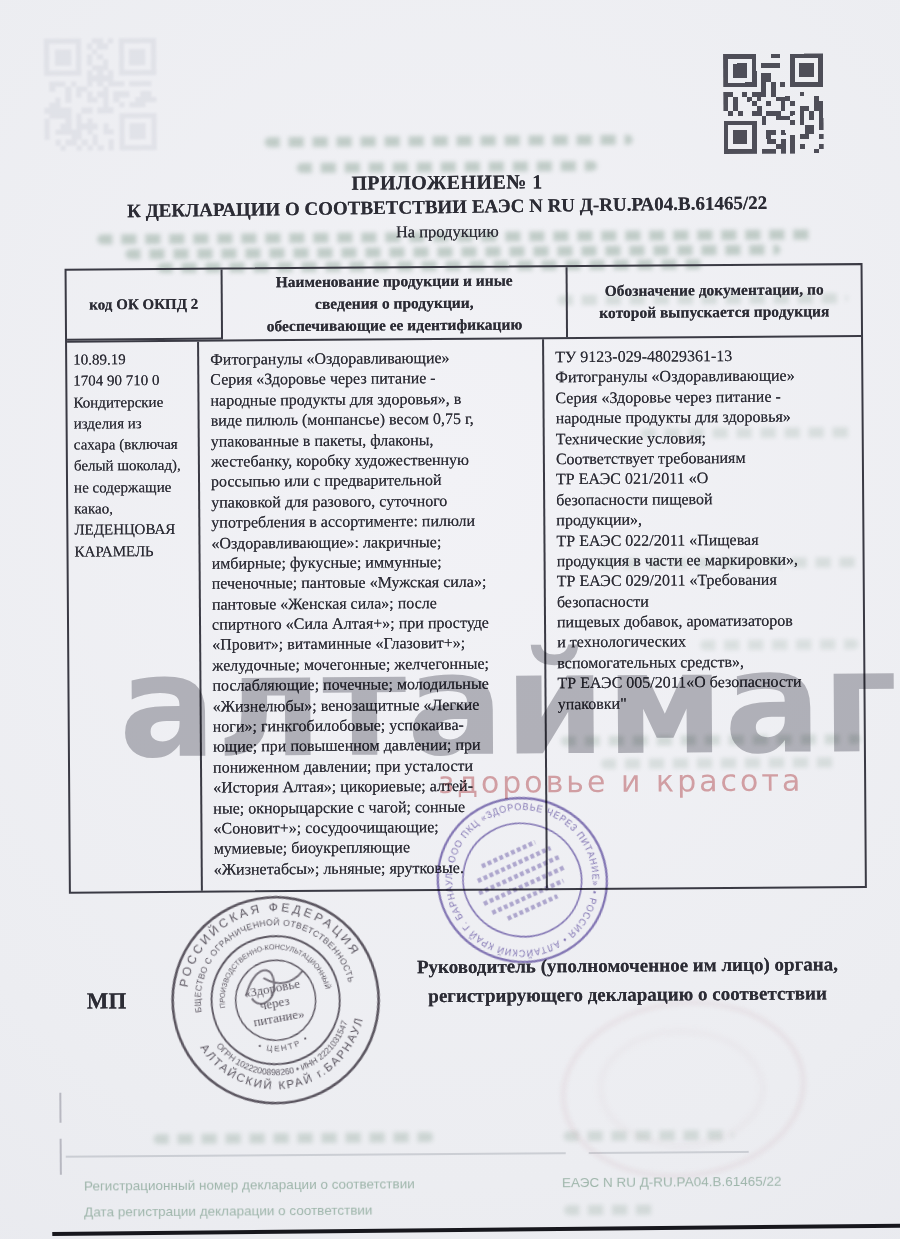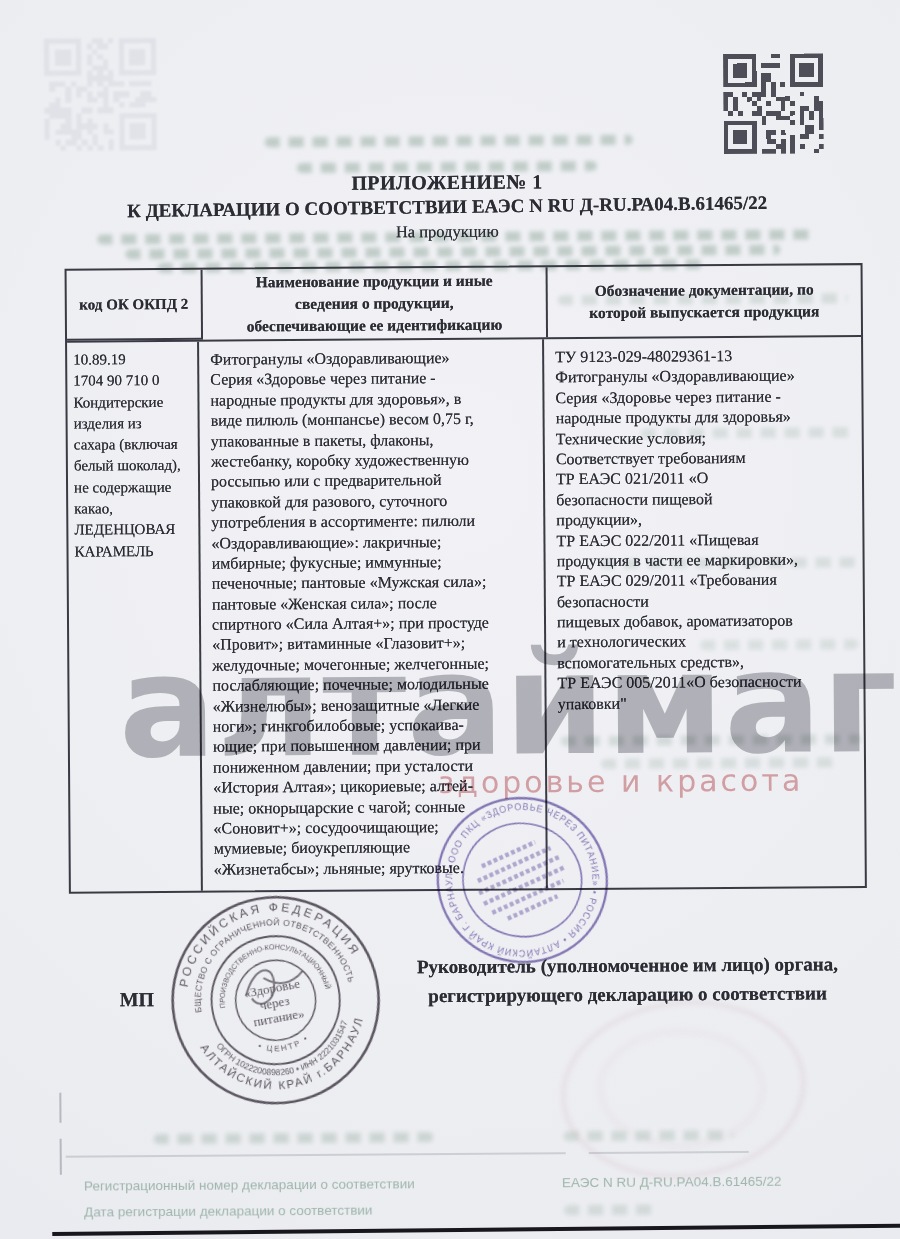--- a/index.html
+++ b/index.html
@@ -18,21 +18,21 @@
   
   .title{position:absolute;top:171px;left:0;width:900px;text-align:center;z-index:2}
   .t1{font-size:20px;font-weight:bold;letter-spacing:.4px}
   .t2{font-size:19px;font-weight:bold;margin-top:2px;transform:rotate(-.35deg)}
   .t3{font-size:16.5px;margin-top:4px}
 
   
   .tbl{position:absolute;left:67px;top:266px;width:798px;height:625px;border:2px solid var(--line);
        display:flex;flex-direction:column;z-index:2;box-sizing:border-box}
   .thead{display:flex;border-bottom:2px solid var(--line);height:72px;box-sizing:border-box}
-  .th1{width:136px;border-right:2px solid var(--line);display:flex;flex-direction:row;box-sizing:border-box}
+  .th1{width:156px;border-right:2px solid var(--line);display:flex;flex-direction:row;box-sizing:border-box}
   .th1 .a,.th1 .b{flex:1;display:flex;align-items:center;justify-content:center;font-weight:bold;font-size:15px}
   .th1 .a{border-bottom:2px solid var(--line)}
   .th2{width:345px;border-right:2px solid var(--line);display:flex;align-items:center;justify-content:center;
        text-align:center;font-weight:bold;font-size:15.5px;line-height:1.4;white-space:pre-line;box-sizing:border-box}
   .th3{flex:1;display:flex;align-items:center;justify-content:center;text-align:center;font-weight:bold;
        font-size:15.5px;line-height:1.4;white-space:pre-line}
   .tbody{flex:1;display:flex}
   .td1{width:132px;border-right:2px solid var(--line);padding:7px 4px 0 6px;font-size:15px;line-height:1.42;
        white-space:pre-line;box-sizing:border-box}
   .td2{width:345px;border-right:2px solid var(--line);padding:8px 8px 0 11px;font-size:16px;line-height:1.275;
@@ -44,21 +44,21 @@
     font-size:142px;line-height:1;color:var(--wm-gray);opacity:.55;mix-blend-mode:multiply;z-index:5;
     transform:scaleX(1.02);transform-origin:left top;white-space:nowrap}
   .wm-sub{position:absolute;left:437px;top:765px;font-family:"DejaVu Sans",sans-serif;font-size:30px;
     letter-spacing:3px;color:var(--wm-pink);opacity:.8;mix-blend-mode:multiply;z-index:5;white-space:nowrap}
 
   
   .stamp-purple{position:absolute;left:428px;top:788px;width:185px;height:185px;transform:rotate(14deg);
     color:var(--stamp-purple);opacity:.85;mix-blend-mode:multiply;z-index:6;filter:blur(.3px)}
   .stamp-black{position:absolute;left:162px;top:888px;width:222px;height:222px;transform:rotate(-10deg);
     color:var(--stamp-black);opacity:.9;mix-blend-mode:multiply;z-index:6;filter:blur(.25px)}
-  .mp{position:absolute;left:117px;top:986px;font-size:20px;font-weight:bold;z-index:7}
+  .mp{position:absolute;left:84px;top:986px;font-size:23px;font-weight:bold;z-index:7}
   .sig{position:absolute;left:355px;top:953px;width:540px;text-align:center;font-weight:bold;font-size:19px;
     line-height:1.5;z-index:4}
 
   
   .ghost-qr{position:absolute;left:48px;top:36px;width:112px;height:112px;color:#8e93a8;opacity:.13;
     filter:blur(.8px);transform:scaleX(-1);z-index:1}
   .qr{position:absolute;left:727px;top:56px;width:100px;height:100px;color:var(--qr);opacity:.92;z-index:3}
   .ghost-ellipse{position:absolute;left:558px;top:1003px;width:238px;height:170px;border:3px solid rgba(195,150,158,.22);
     border-radius:50%;filter:blur(2.5px);transform:rotate(-6deg);z-index:1}
   .ghost-ellipse2{position:absolute;left:596px;top:1032px;width:160px;height:112px;border:2px solid rgba(190,150,158,.16);

